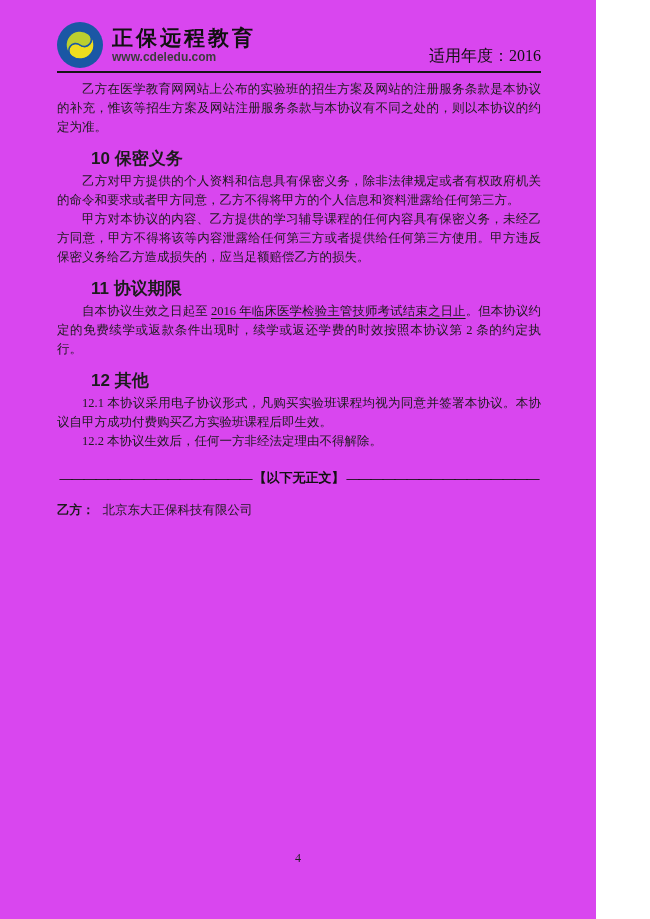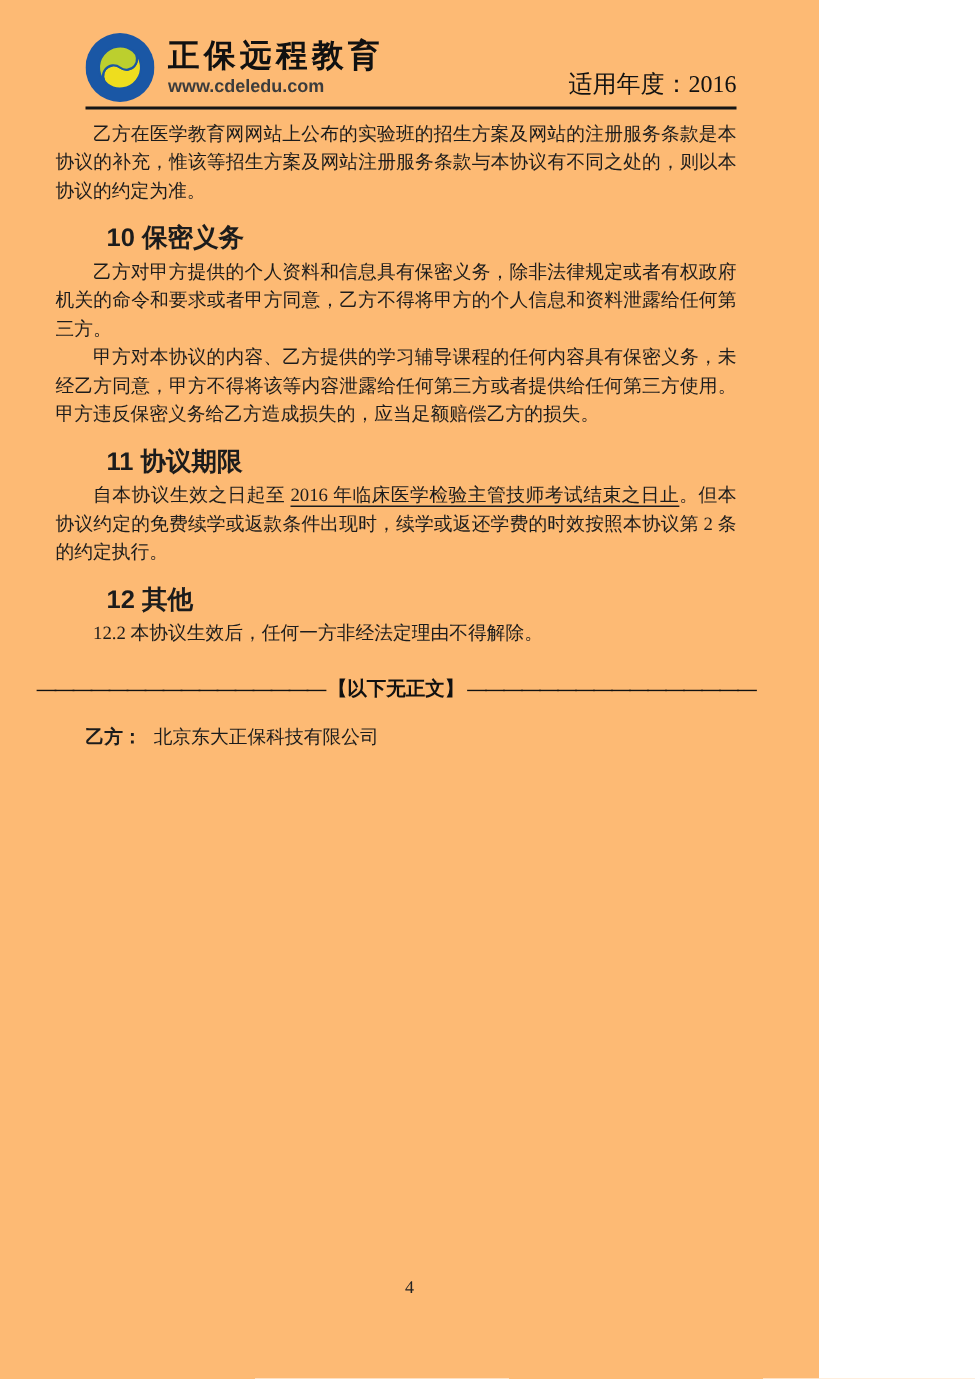--- a/index.html
+++ b/index.html
@@ -1,19 +1,19 @@
 <!DOCTYPE html>
 <html><head>
 <meta charset="utf-8">
 <style>
   html,body{margin:0;padding:0;background:#fff;}
   .page{
     position:relative;
-    width:546px;height:919px;
-    background:#fdba74;
+    width:596px;height:919px;
+    background:#d946ef;
     overflow:hidden;
     font-family:"Liberation Serif","DejaVu Serif",serif;
     color:#1c1c1c;
     box-sizing:border-box;
   }
   
   .header{
     margin:22px 55px 0 57px;
     display:flex;
     justify-content:space-between;
@@ -31,21 +31,21 @@
     font-weight:bold;font-size:12px;color:#3c3c3c;line-height:1.2;
   }
   .year{font-size:16px;color:#111;padding-bottom:1px;}
   .header-rule{
     margin:3px 55px 0 57px;
     border-top:2px solid #151515;
     height:0;
   }
   
   .doc-body{
-    margin:7px 55px 0 37px;
+    margin:7px 55px 0 57px;
     font-size:12.5px;
     line-height:19px;
     text-align:justify;
   }
   .doc-body p{margin:0;text-indent:2em;}
   .sec-heading{
     font-family:"Liberation Sans","DejaVu Sans",sans-serif;
     font-size:17px;font-weight:bold;
     margin:12px 0 4px 0;
     text-indent:2em;
@@ -111,20 +111,21 @@
     <p>乙方在医学教育网网站上公布的实验班的招生方案及网站的注册服务条款是本协议的补充，惟该等招生方案及网站注册服务条款与本协议有不同之处的，则以本协议的约定为准。</p>
 
     <div class="sec-heading">10 保密义务</div>
     <p>乙方对甲方提供的个人资料和信息具有保密义务，除非法律规定或者有权政府机关的命令和要求或者甲方同意，乙方不得将甲方的个人信息和资料泄露给任何第三方。</p>
     <p>甲方对本协议的内容、乙方提供的学习辅导课程的任何内容具有保密义务，未经乙方同意，甲方不得将该等内容泄露给任何第三方或者提供给任何第三方使用。甲方违反保密义务给乙方造成损失的，应当足额赔偿乙方的损失。</p>
 
     <div class="sec-heading">11 协议期限</div>
     <p><span>自本协议生效之日起至 </span><span class="u">2016 年临床医学检验主管技师考试结束之日止</span><span>。但本协议约定的免费续学或返款条件出现时，续学或返还学费的时效按照本协议第 2 条的约定执行。</span></p>
 
     <div class="sec-heading">12 其他</div>
+    <p>12.1 本协议采用电子协议形式，凡购买实验班课程均视为同意并签署本协议。本协议自甲方成功付费购买乙方实验班课程后即生效。</p>
     <p>12.2 本协议生效后，任何一方非经法定理由不得解除。</p>
 
     <div class="end-marker">
       <span>————————————————</span>
       <span class="label">【以下无正文】</span>
       <span>————————————————</span>
     </div>
 
   </div>
 

